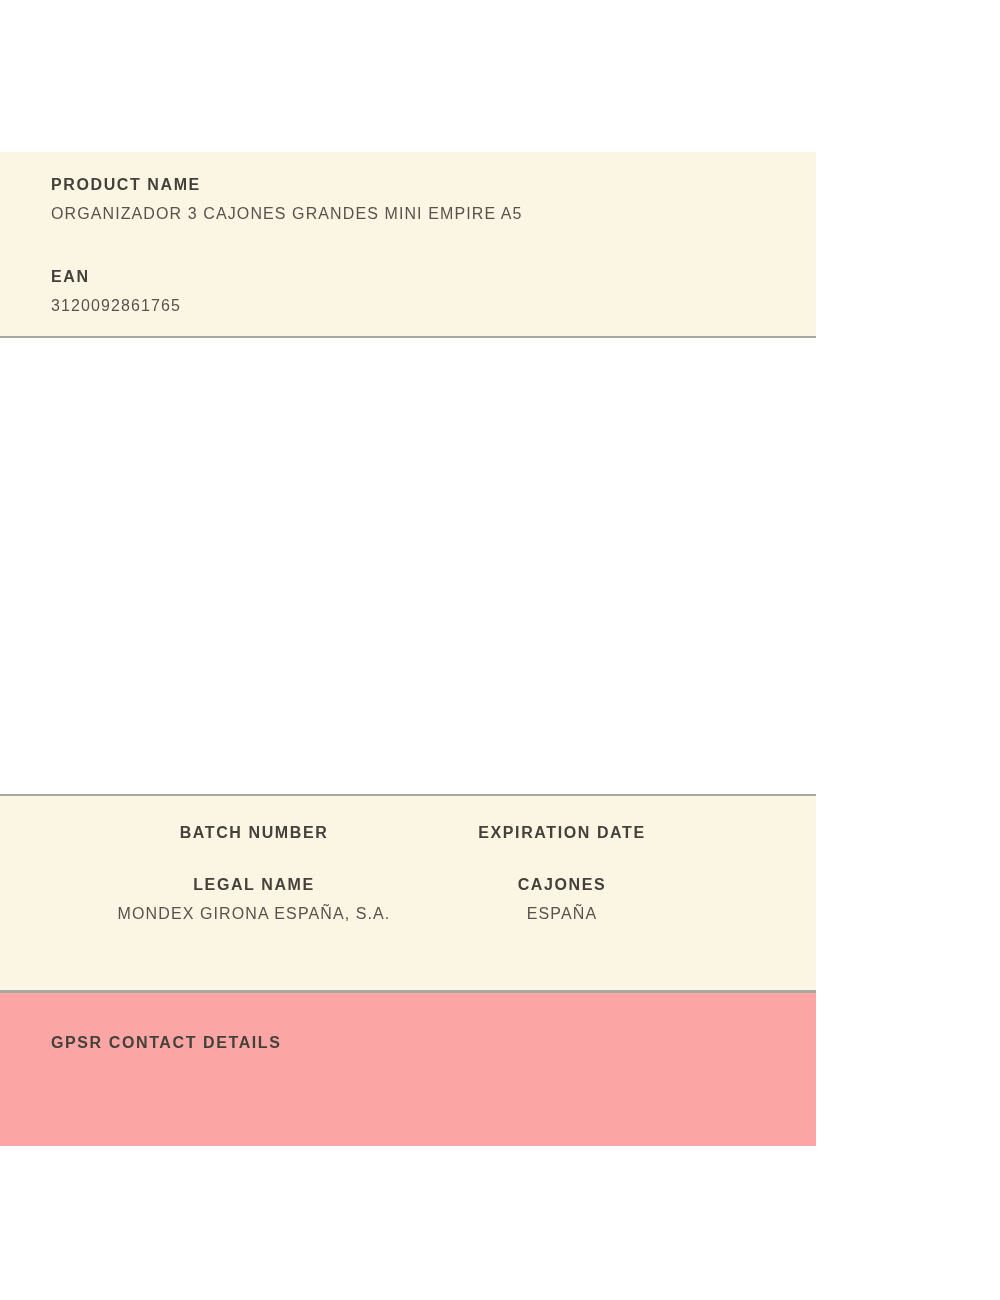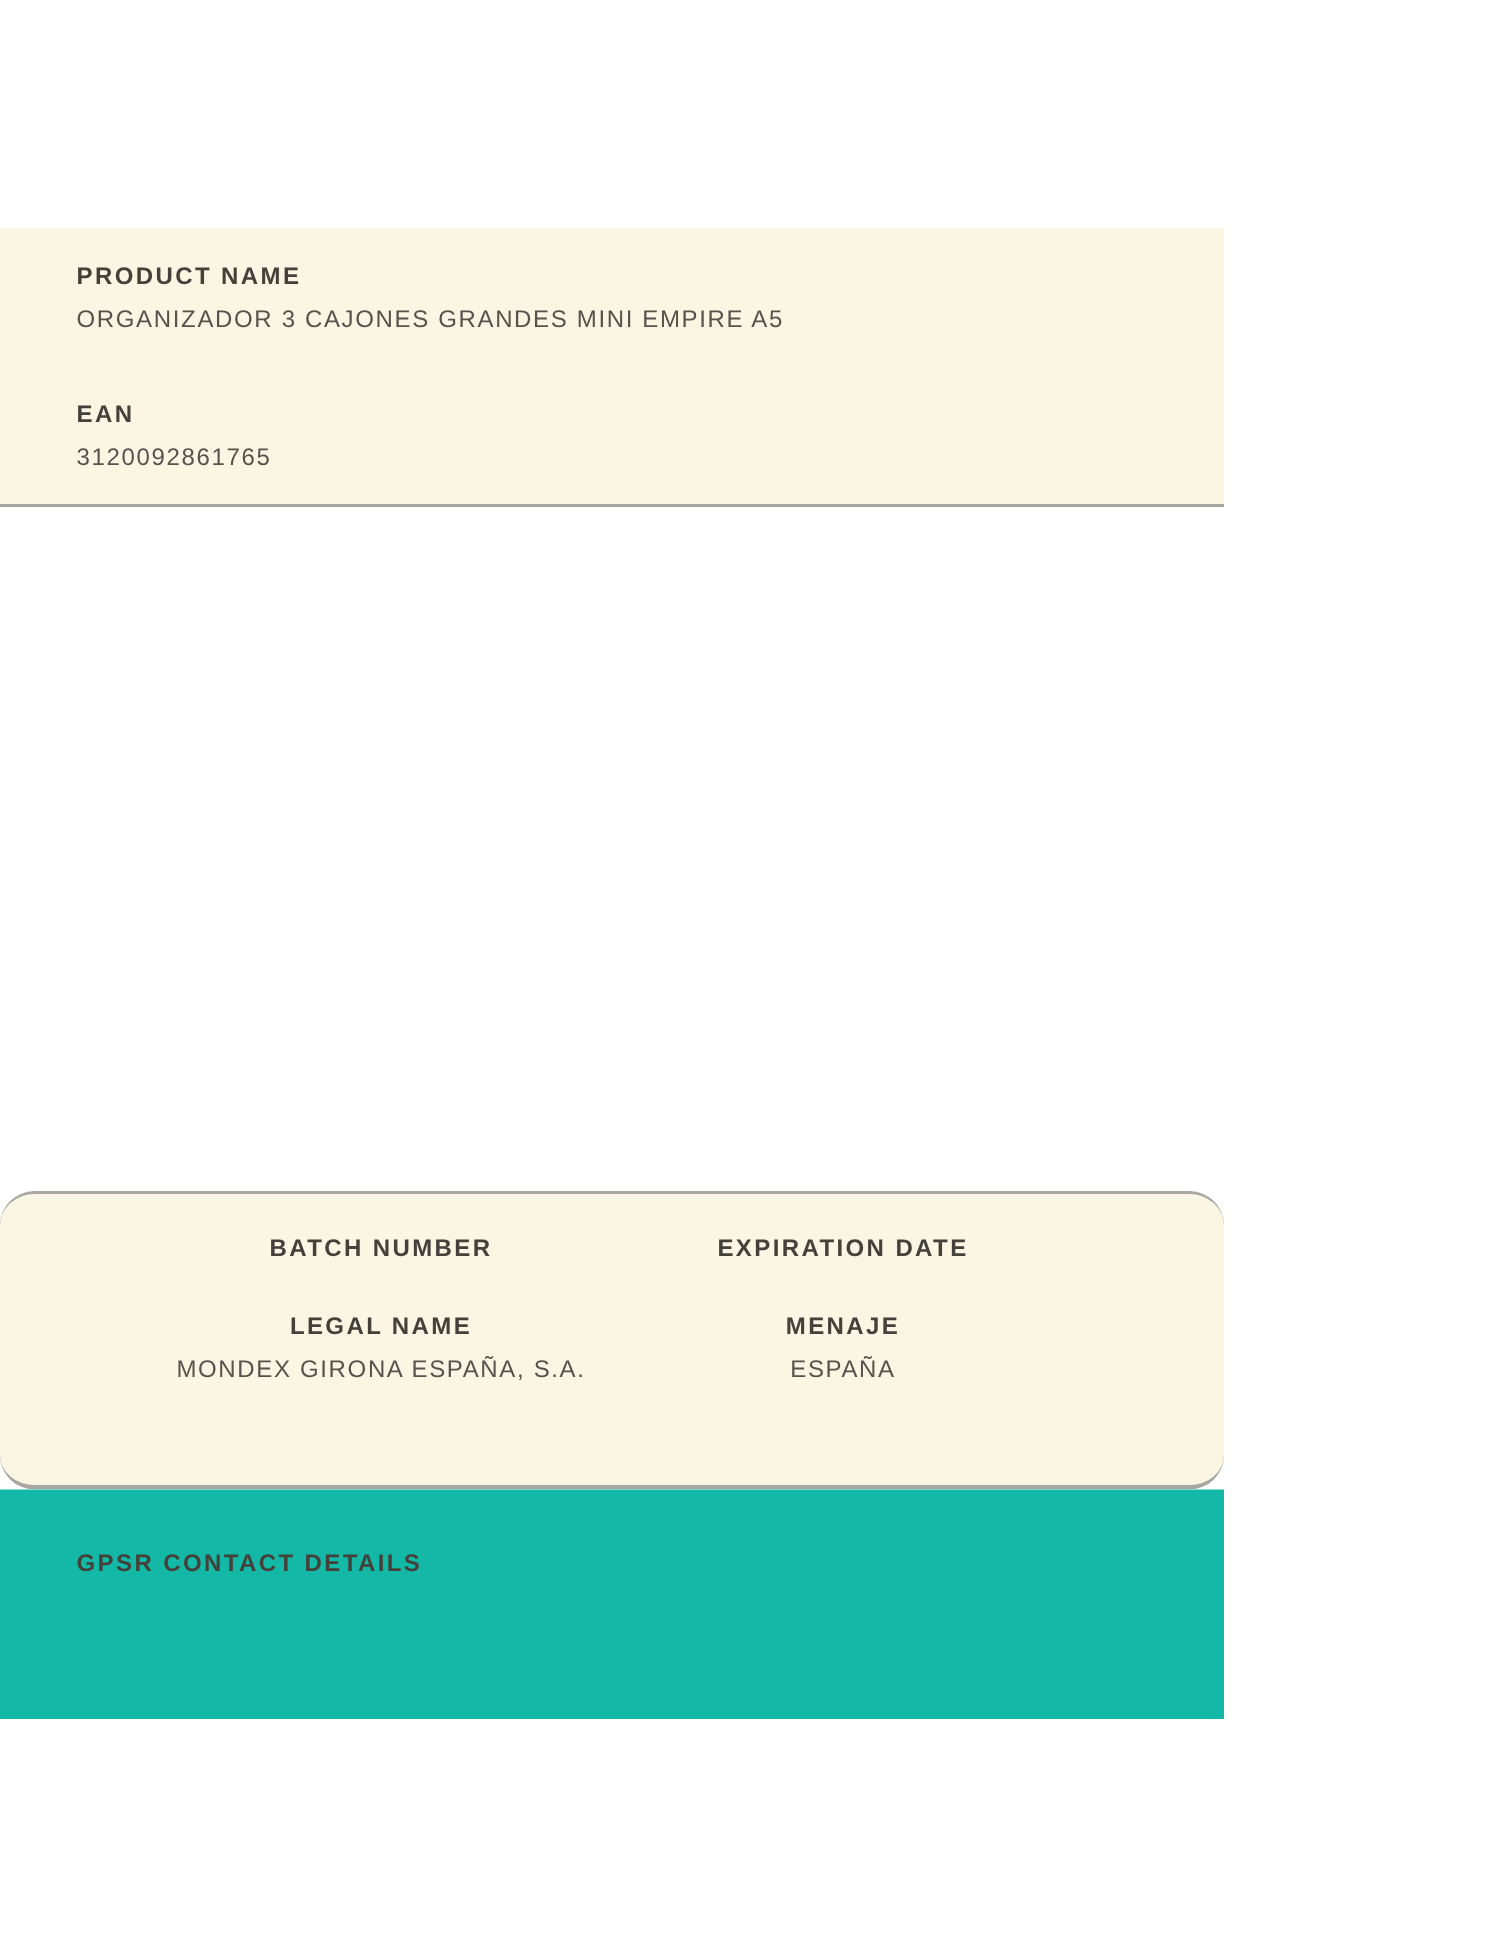--- a/index.html
+++ b/index.html
@@ -50,37 +50,36 @@
   }
 
   
   .section-batch {
     box-sizing: border-box;
     background: #fbf6e4;
     border-top: 2px solid #a8a8a2;
     border-bottom: 3px solid #a8a8a2;
     padding: 29px 100px 28px 100px;
     height: 199px;
-    border-radius: 23px;
   }
   .grid-row {
     display: flex;
   }
   .grid-row + .grid-row { margin-top: 36px; }
   .grid-col {
     width: 50%;
     text-align: center;
   }
   .grid-col .field-label { margin: 0; }
   .grid-col .field-value { margin: 12px 0 0 0; line-height: 18px; }
 
   
   .section-gpsr {
     box-sizing: border-box;
-    background: #14b8a6;
+    background: #fca5a5;
     padding: 42px 66px 0 51px;
     height: 153px;
   }
   .gpsr-label {
     font-size: 16px;
     line-height: 16px;
     font-weight: bold;
     letter-spacing: 1.6px;
     color: #44413a;
     margin: 0;
@@ -124,21 +123,21 @@
       <div class="grid-col">
         <p class="field-label">EXPIRATION DATE</p>
       </div>
     </div>
     <div class="grid-row">
       <div class="grid-col">
         <p class="field-label">LEGAL NAME</p>
         <p class="field-value">MONDEX GIRONA ESPAÑA, S.A.</p>
       </div>
       <div class="grid-col">
-        <p class="field-label">MENAJE</p>
+        <p class="field-label">CAJONES</p>
         <p class="field-value">ESPAÑA</p>
       </div>
     </div>
   </section>
 
   <section class="section-gpsr">
     <p class="gpsr-label">GPSR CONTACT DETAILS</p>
   </section>
 
 </div>

